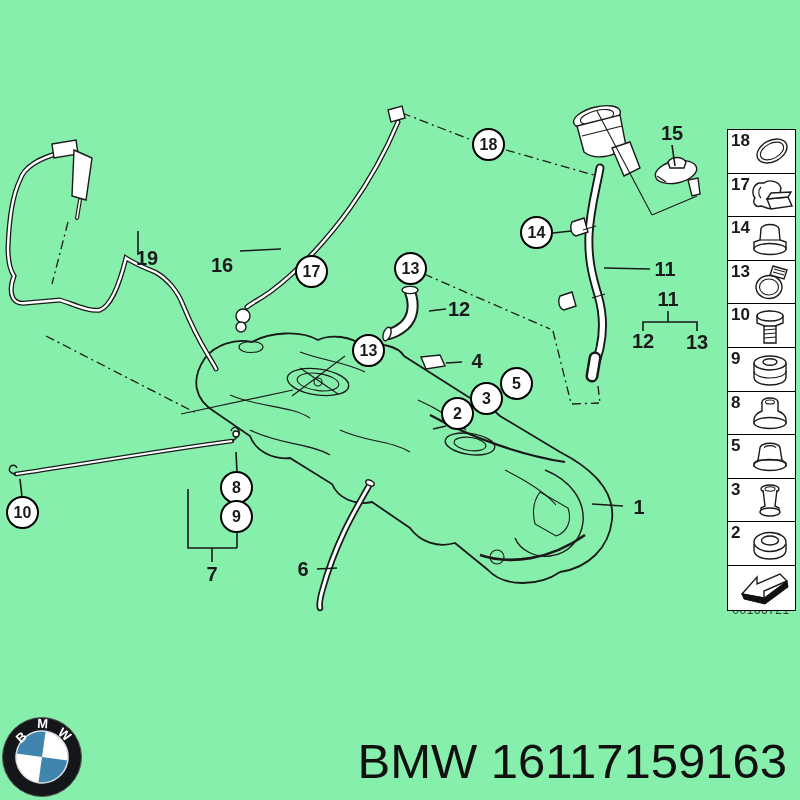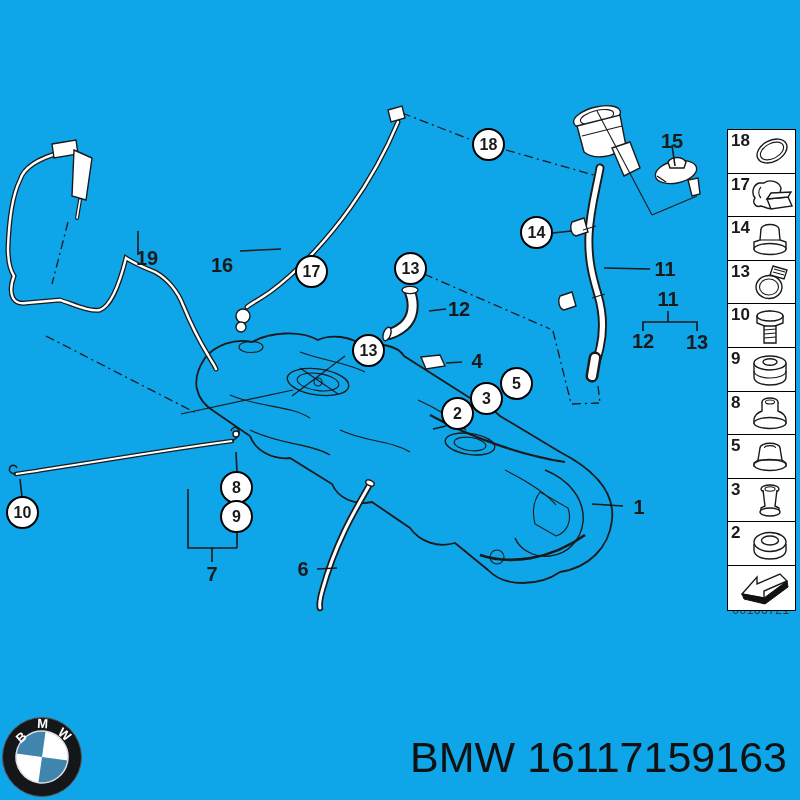--- a/index.html
+++ b/index.html
@@ -1,16 +1,16 @@
 <!DOCTYPE html>
 <html><head>
 <meta charset="utf-8">
 <style>
   html,body{margin:0;padding:0;background:#fff;}
-  .page{position:relative;width:800px;height:800px;background:#0ea5e9;overflow:hidden;
+  .page{position:relative;width:800px;height:800px;background:#86efac;overflow:hidden;
         font-family:"Liberation Sans", sans-serif;color:#1a1a1a;}
   svg{display:block;}
   
   .ln{stroke:#1a1a1a;stroke-width:1.4;fill:none;}
   .thin{stroke:#1a1a1a;stroke-width:1.1;fill:none;}
   .lead{stroke:#1a1a1a;stroke-width:1.6;fill:none;}
   .dash{stroke:#1a1a1a;stroke-width:1.3;fill:none;stroke-dasharray:9 4 2 4;}
   .tube{stroke:#1a1a1a;stroke-width:5;fill:none;stroke-linecap:round;}
   .tcore{stroke:#fff;stroke-width:2.4;fill:none;stroke-linecap:round;}
   .pipe{stroke:#1a1a1a;stroke-width:9;fill:none;stroke-linecap:round;}
@@ -26,21 +26,21 @@
     line-height:1;z-index:5;white-space:nowrap;}
   
   .legend{position:absolute;left:727px;top:129px;width:67px;border:1.6px solid #000;background:#fff;z-index:4;}
   .legend-cell{position:relative;height:42.6px;border-bottom:1.4px solid #000;}
   .legend-cell:last-child{border-bottom:none;height:44px;}
   .legend-num{position:absolute;left:3px;top:1px;font-size:17px;font-weight:bold;}
   .legend-ic{position:absolute;right:0;top:50%;transform:translateY(-50%);}
   .legend-code{position:absolute;left:722px;top:603px;width:78px;text-align:center;
     font-size:12px;color:#333;letter-spacing:0.5px;}
   
-  .footer-text{position:absolute;top:733px;right:13px;font-size:43px;color:#111;
+  .footer-text{position:absolute;top:733px;right:13px;font-size:49px;color:#111;
     white-space:nowrap;z-index:5;}
   .roundel{position:absolute;left:1px;top:716px;z-index:5;}
 </style>
 </head>
 <body>
 
 <div class="page">
 
   <svg class="art" width="800" height="710" viewBox="0 0 800 710" style="position:absolute;left:0;top:0;z-index:1;">
 
@@ -237,21 +237,21 @@
     </div>
   <div class="co-circle" style="left:220px;top:500px;">
       <span>9</span>
     </div>
   <div class="co-circle" style="left:6px;top:496px;">
       <span>10</span>
     </div>
 
   <div class="co-plain" style="left:147px;top:219px;margin-top:39px;">19</div>
   <div class="co-plain" style="left:222px;top:265px;">16</div>
-  <div class="co-plain" style="left:672px;top:133px;margin-top:8px;">15</div>
+  <div class="co-plain" style="left:672px;top:133px;">15</div>
   <div class="co-plain" style="left:459px;top:309px;">12</div>
   <div class="co-plain" style="left:665px;top:269px;">11</div>
   <div class="co-plain" style="left:668px;top:299px;">11</div>
   <div class="co-plain" style="left:643px;top:341px;">12</div>
   <div class="co-plain" style="left:697px;top:342px;">13</div>
   <div class="co-plain" style="left:477px;top:361px;">4</div>
   <div class="co-plain" style="left:303px;top:569px;">6</div>
   <div class="co-plain" style="left:212px;top:574px;">7</div>
   <div class="co-plain" style="left:639px;top:507px;">1</div>
 

